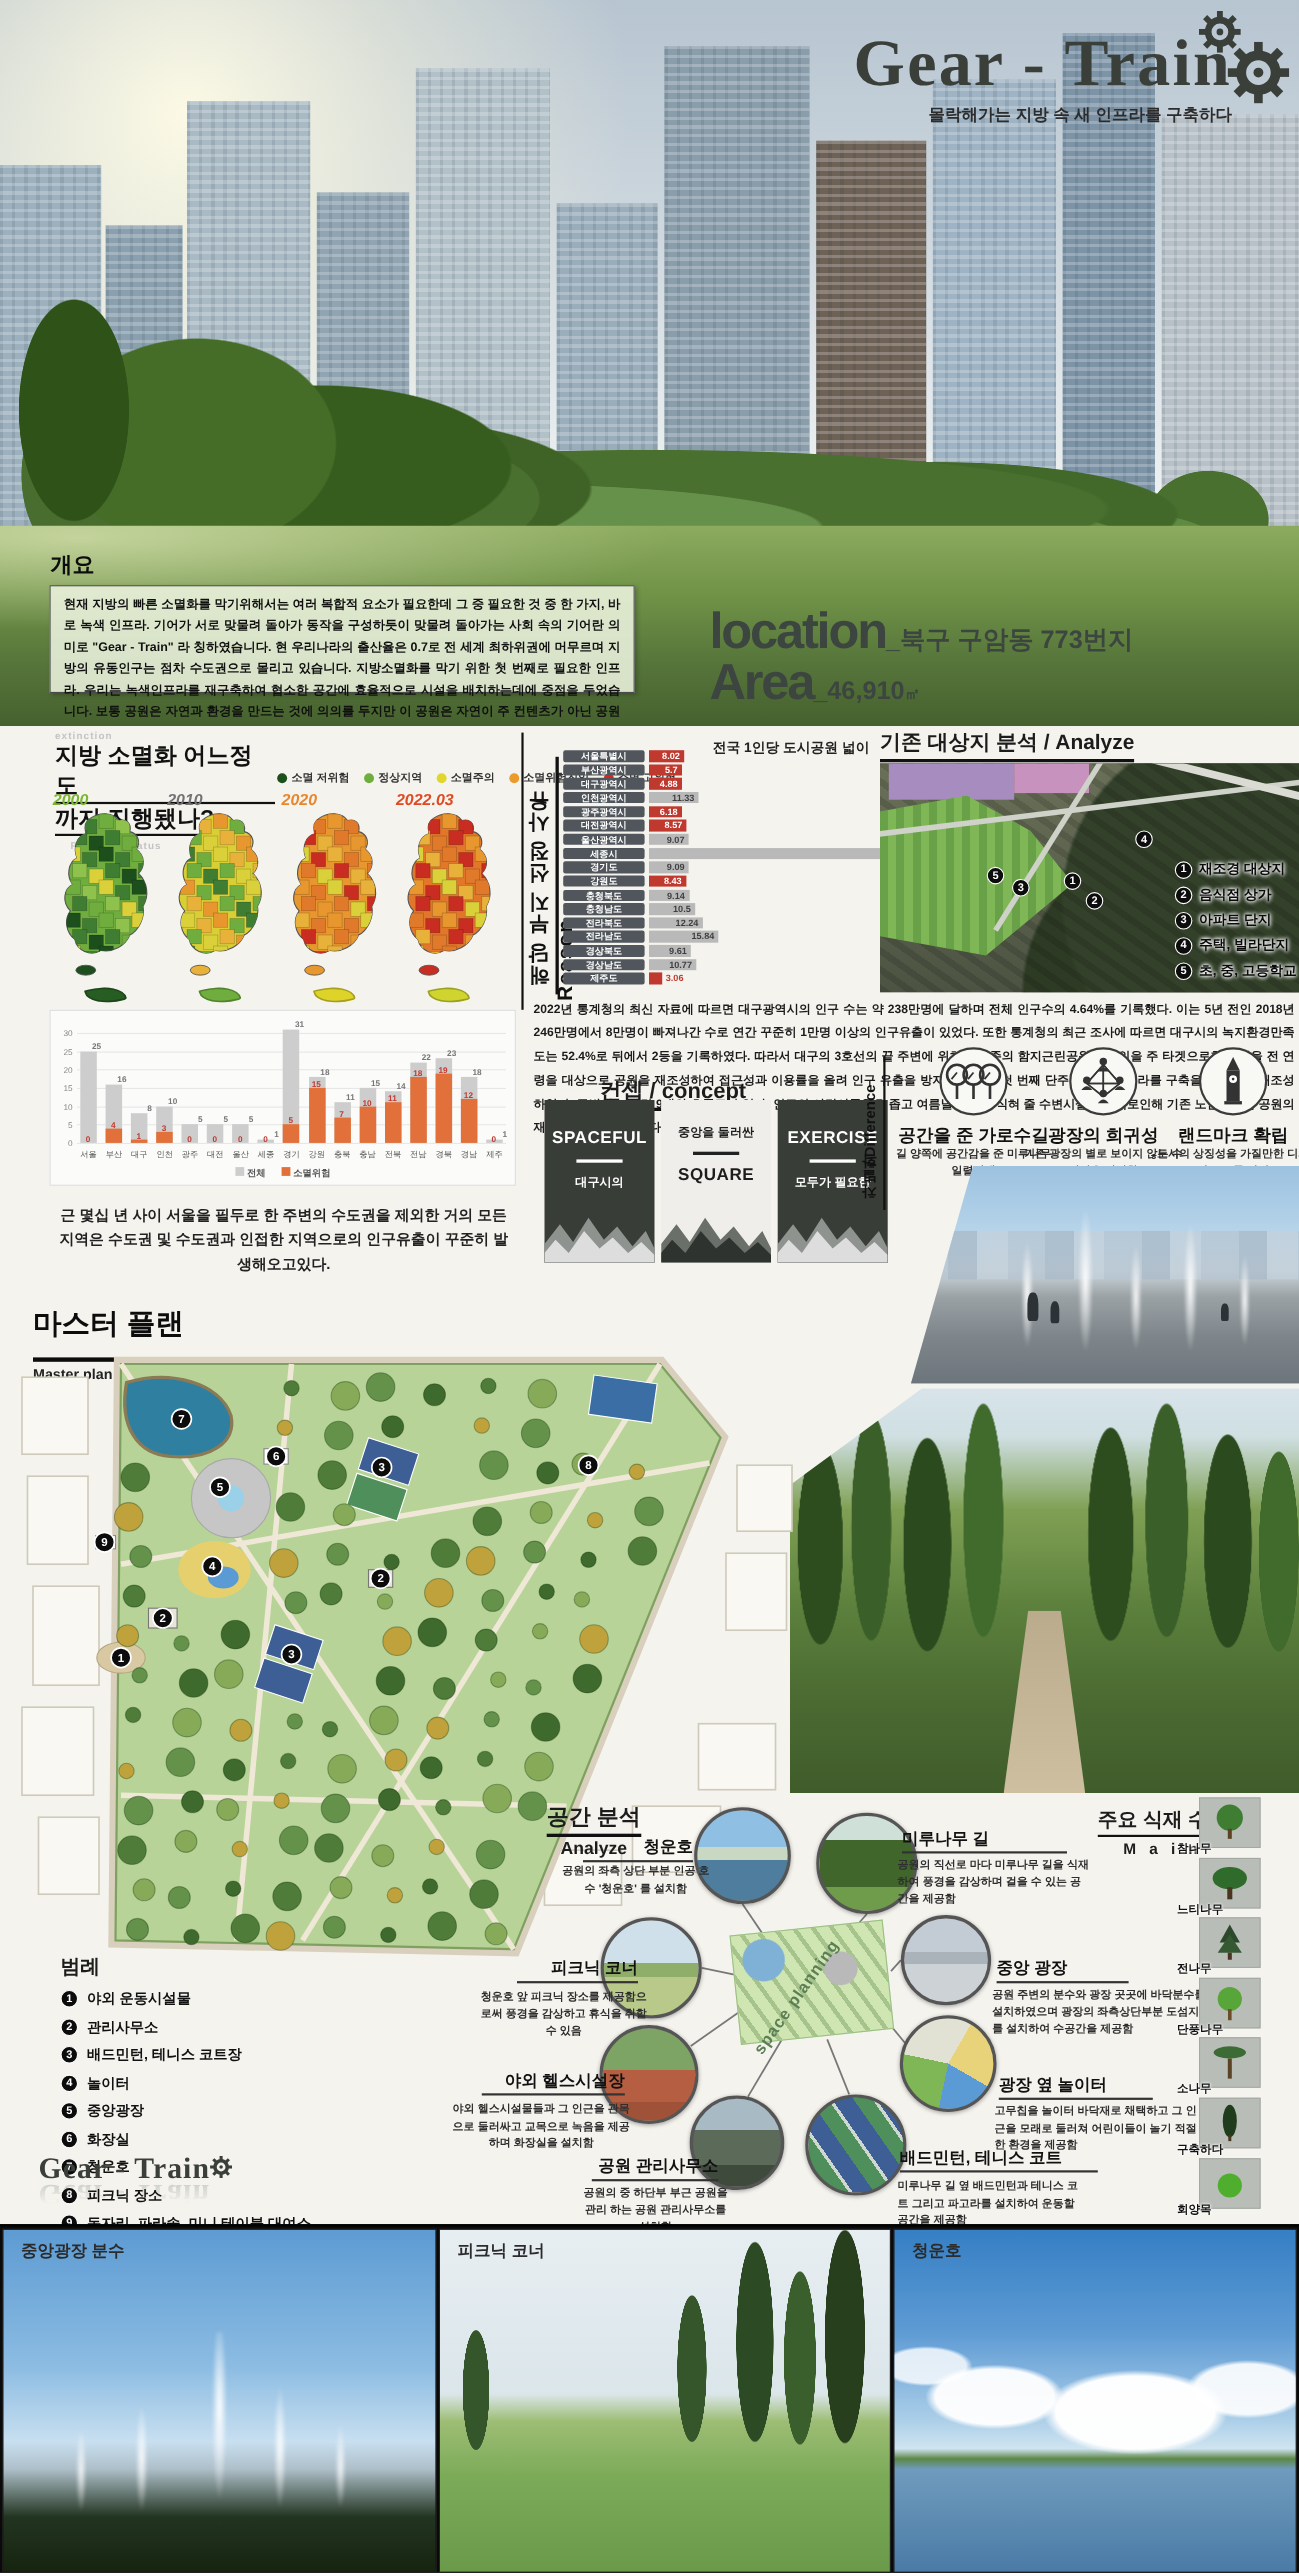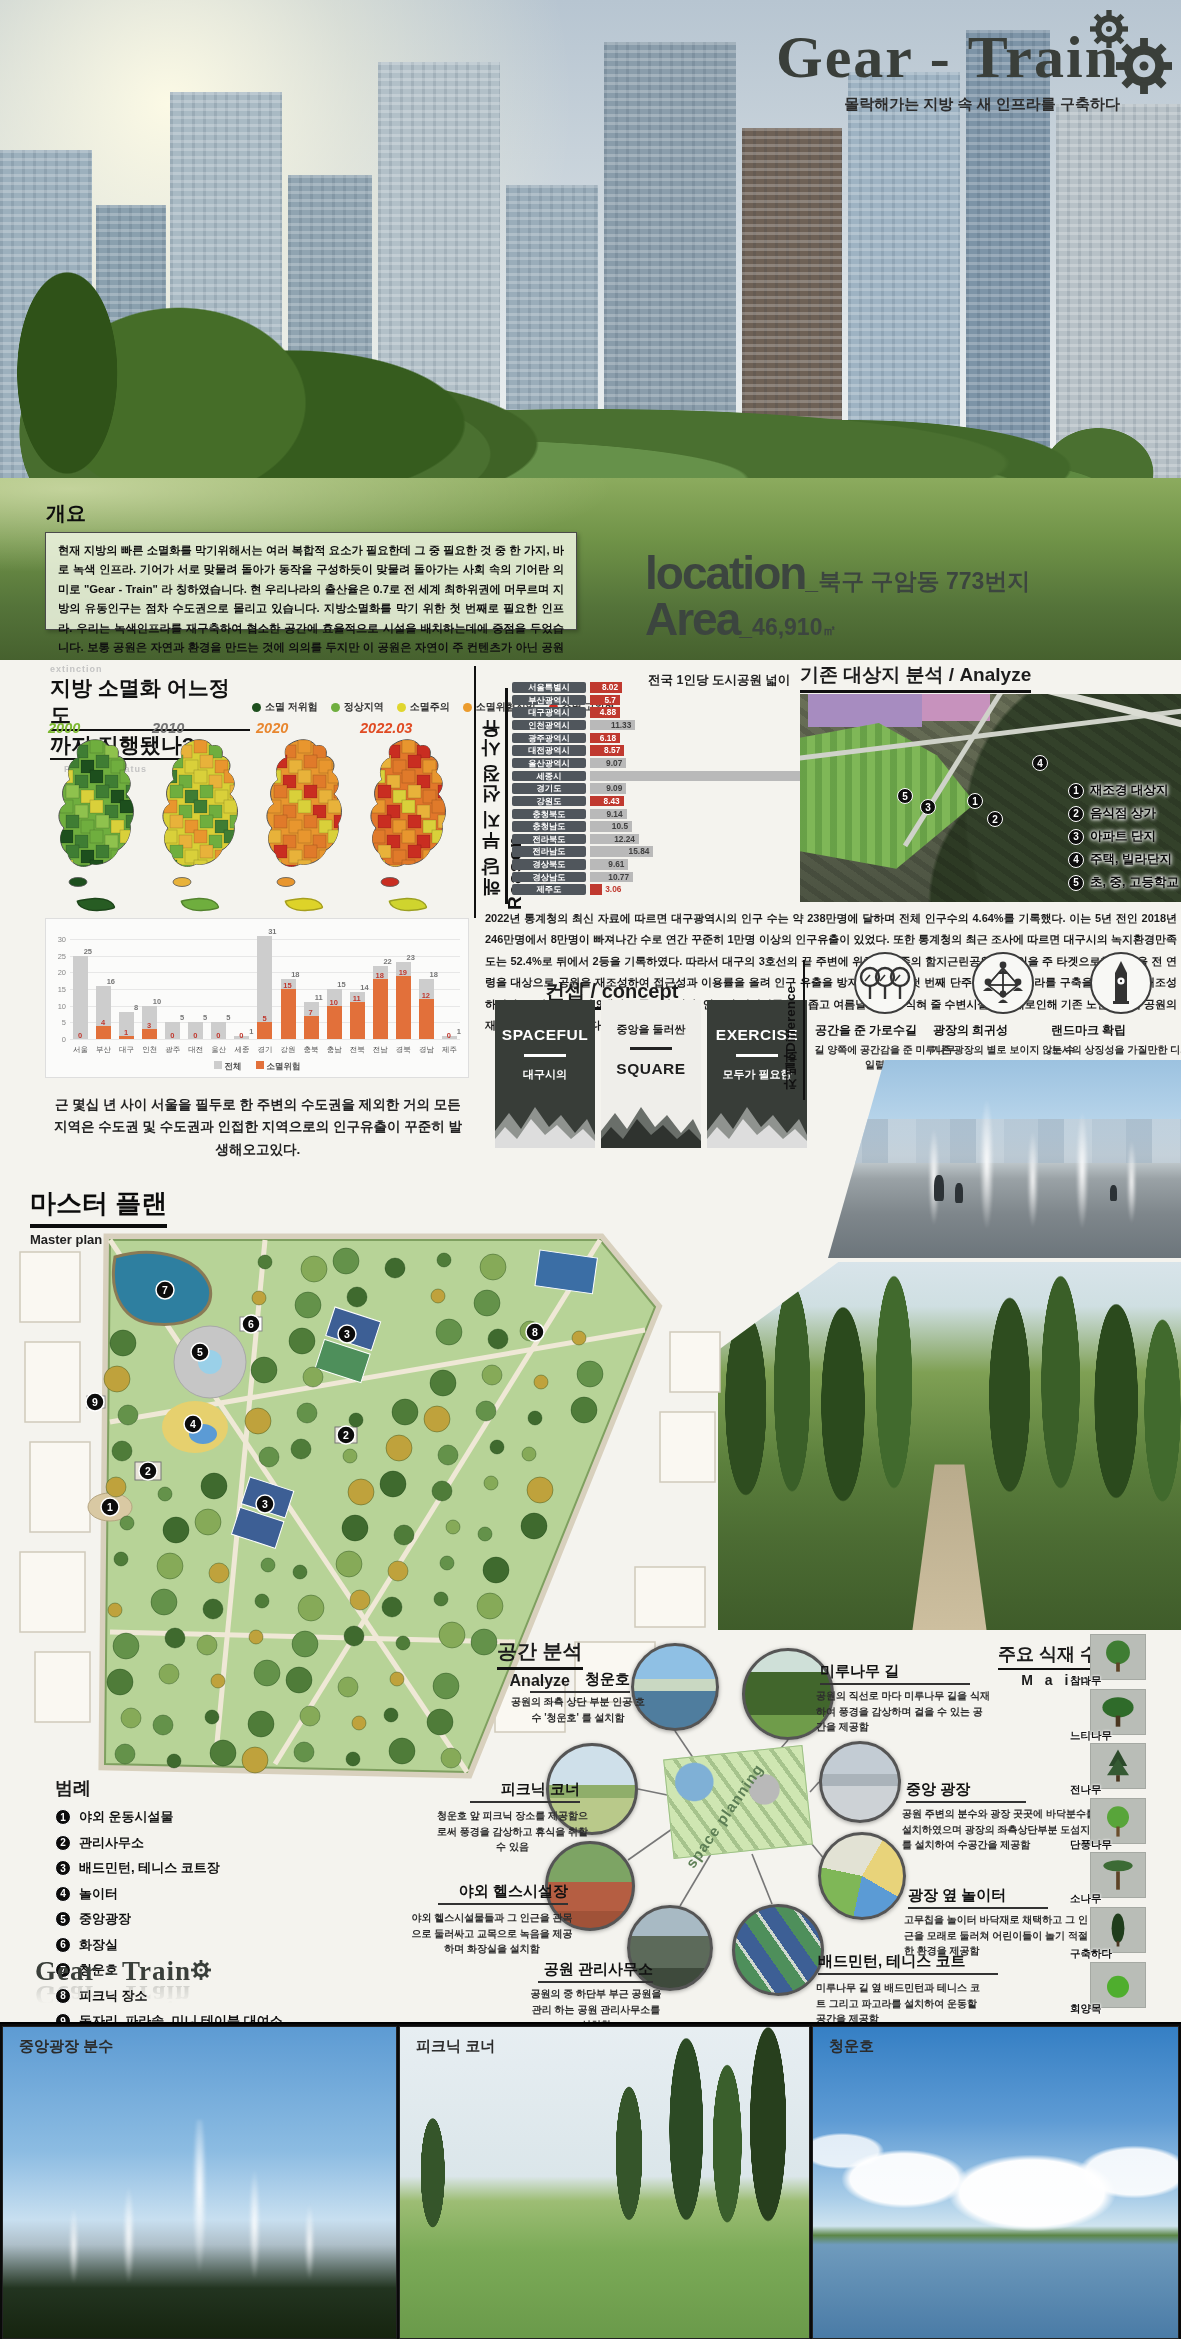--- a/index.html
+++ b/index.html
@@ -124,21 +124,21 @@
   .ccard .ko{display:block;font-size:11px;font-weight:700;}
   .ccard .ln{display:block;width:42px;height:3px;margin:10px auto;}
   .ccard.dark .ln{background:#fff;}
   .ccard.light .ln{background:#222;}
   .ccard svg{position:absolute;left:0;bottom:0;}
   
   #dtitle{position:absolute;left:782px;top:960px;height:140px;writing-mode:vertical-rl;transform:rotate(180deg);
           font-size:13.5px;font-weight:800;color:#111;border-left:2.5px solid #111;padding-left:3px;}
   .dcirc{position:absolute;width:62px;height:62px;border-radius:50%;border:2.5px solid #3b3b3b;background:#f8f8f5;
          display:flex;align-items:center;justify-content:center;}
-  .dtit{position:absolute;width:140px;font-size:12px;font-weight:800;color:#111;font-family:Liberation Serif, serif;}
+  .dtit{position:absolute;width:140px;text-align:center;font-size:16px;font-weight:800;color:#111;}
   .ddesc{position:absolute;width:148px;text-align:center;font-size:10px;font-weight:700;color:#2e2e2e;line-height:1.5;}
   
   .photo-fountain{position:absolute;left:828px;top:1060px;width:353px;height:198px;overflow:hidden;
      clip-path:polygon(16% 0,100% 0,100% 100%,0 100%);
      background:linear-gradient(180deg,#9cc2e0 0%,#bdd8ec 38%,#cdd6da 48%,#9aa2a6 60%,#7e868b 78%,#6c757b 100%);}
   .photo-fountain .jets{position:absolute;left:0;top:20%;width:100%;height:65%;filter:blur(1px);
      background-image:
        radial-gradient(ellipse 8px 70px at 30% 60%, rgba(255,255,255,.95), transparent 70%),
        radial-gradient(ellipse 10px 95px at 45% 50%, rgba(255,255,255,.95), transparent 70%),
        radial-gradient(ellipse 8px 70px at 58% 62%, rgba(255,255,255,.9), transparent 70%),
@@ -158,21 +158,21 @@
        radial-gradient(ellipse 30px 175px at 38% 38%, #416a2d 0 60%, transparent 61%),
        radial-gradient(ellipse 34px 160px at 63% 42%, #2e4d1f 0 60%, transparent 61%),
        radial-gradient(ellipse 32px 175px at 74% 38%, #3a5f28 0 60%, transparent 61%),
        radial-gradient(ellipse 36px 160px at 86% 44%, #2b4a1d 0 60%, transparent 61%),
        radial-gradient(ellipse 30px 150px at 96% 47%, #416a2d 0 60%, transparent 61%);}
   .photo-poplar .path{position:absolute;left:42%;top:55%;width:16%;height:45%;background:linear-gradient(180deg,#b9ab8c,#cdbf9f);
      clip-path:polygon(30% 0,70% 0,100% 100%,0 100%);}
 
   
   #mp-head{position:absolute;left:30px;top:1186px;}
-  #mp-head .t1{font-size:26px;font-weight:800;color:#0c0c0c;border-bottom:4px solid #0c0c0c;padding-bottom:3px;display:inline-block;}
+  #mp-head .t1{font-size:26px;font-weight:800;color:#0c0c0c;border-bottom:4px solid #0c0c0c;padding-bottom:13px;display:inline-block;}
   #mp-head .t2{font-size:13px;font-weight:800;color:#222;margin-top:4px;}
   #mp-legend{position:absolute;left:55px;top:1776px;width:300px;}
   #mp-legend .lt{font-size:18px;font-weight:800;margin-bottom:8px;}
   .mp-item{display:flex;align-items:center;gap:8px;margin-bottom:7.5px;}
   .mp-item .t{font-size:13px;font-weight:800;color:#111;}
 
   
   #space{position:absolute;left:380px;top:1630px;width:800px;height:392px;}
   #space-head{position:absolute;left:117px;top:8px;text-align:center;}
   #space-head .t1{font-size:20px;font-weight:800;border-bottom:3px solid #111;padding-bottom:2px;display:inline-block;}

